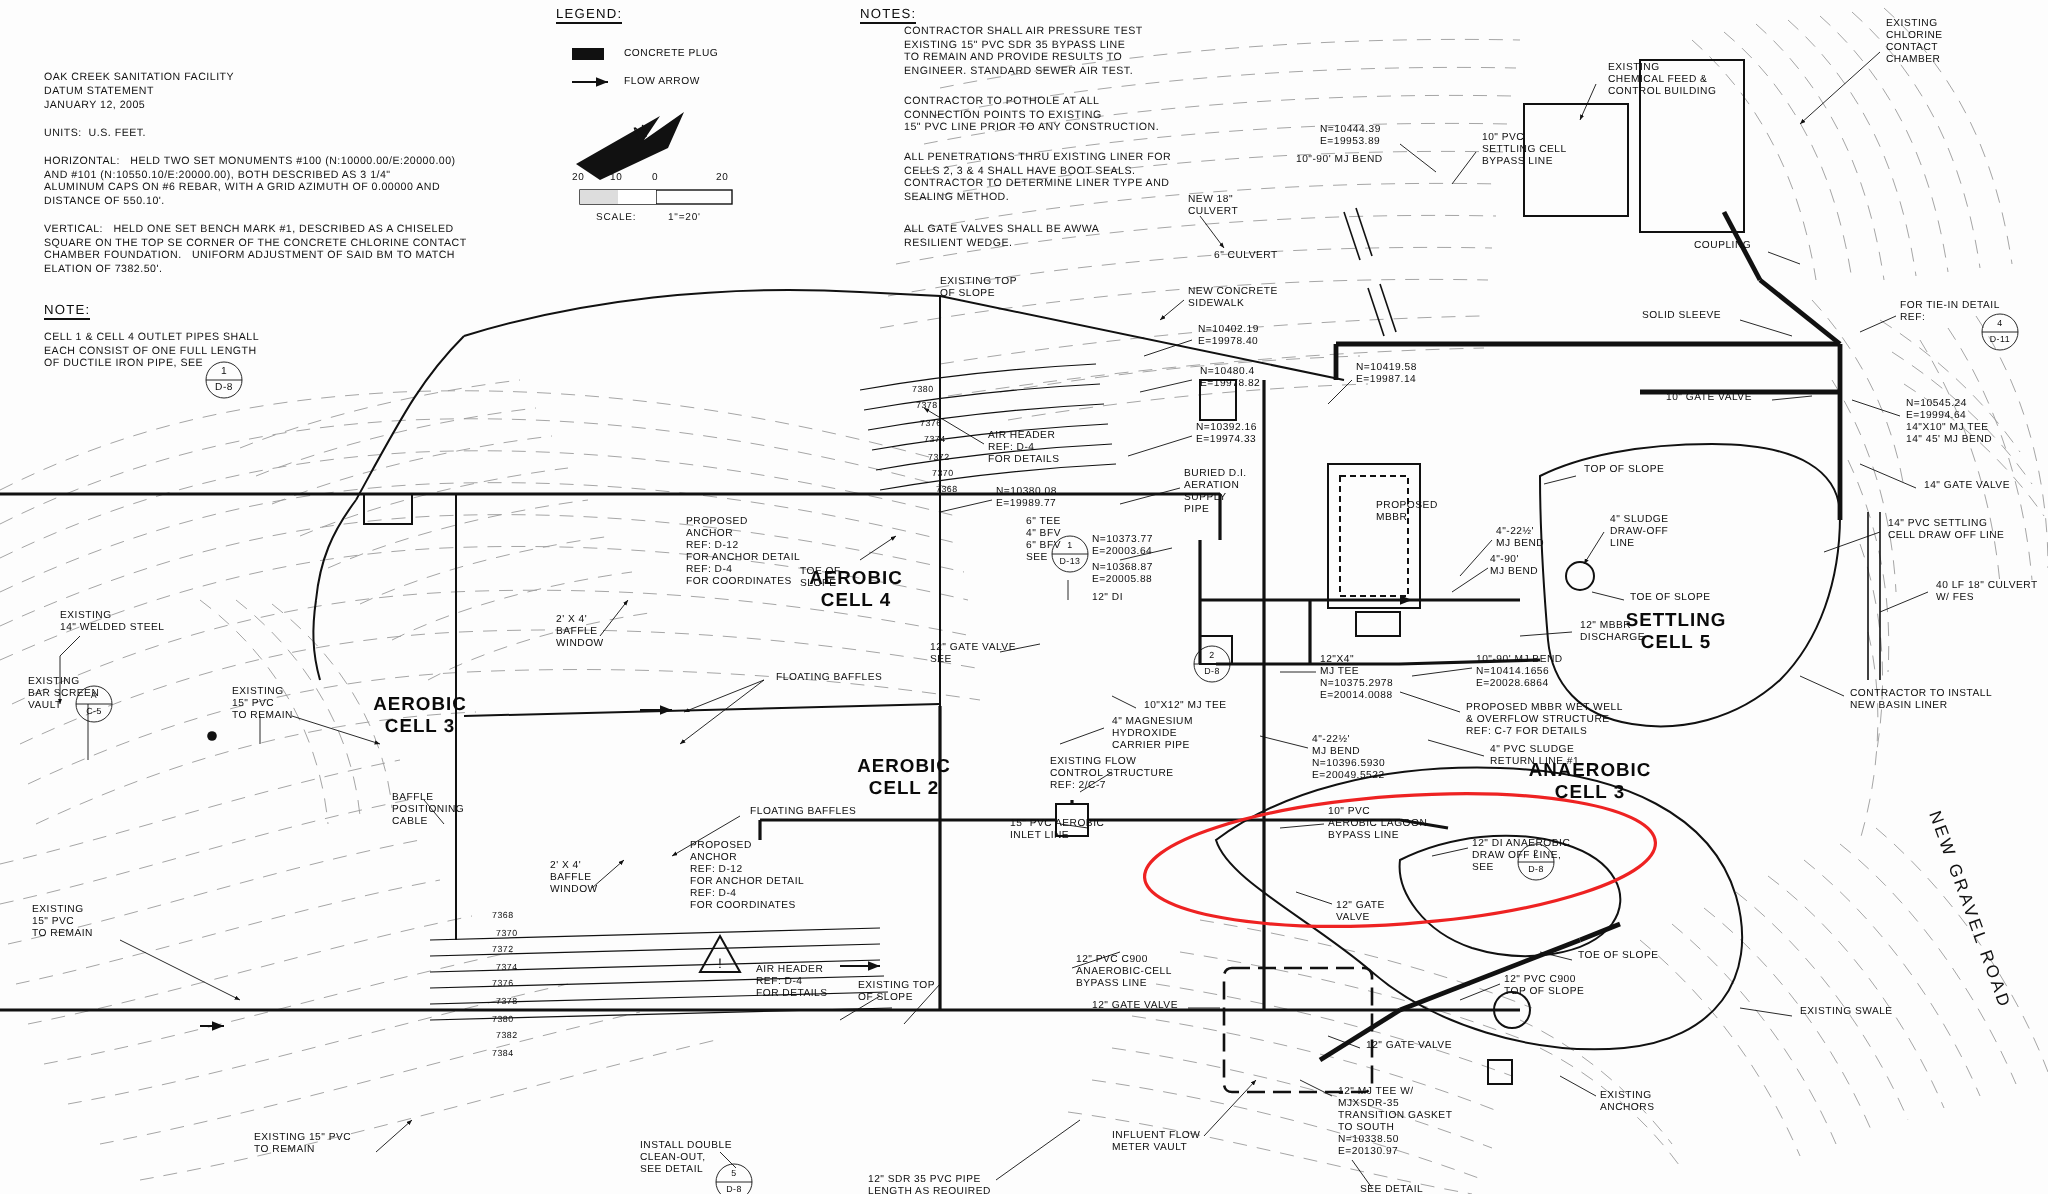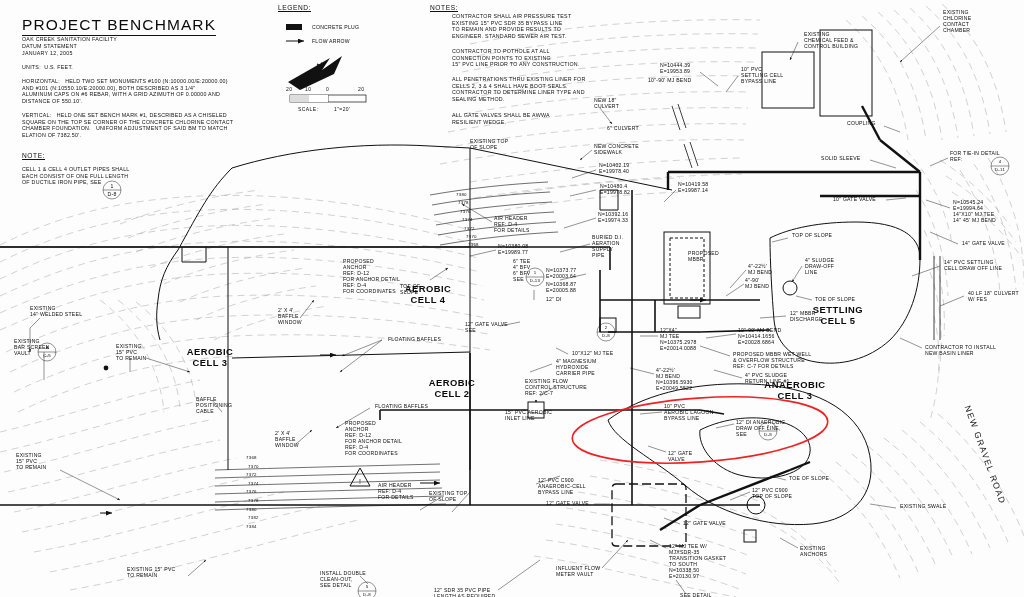--- a/index.html
+++ b/index.html
@@ -409,21 +409,20 @@
     <g stroke="#111" stroke-width="0.8" fill="none">
       <line x1="672" y1="106" x2="680" y2="130"></line>
       <line x1="678" y1="104" x2="686" y2="128"></line>
       <line x1="684" y1="144" x2="692" y2="168"></line>
       <line x1="690" y1="142" x2="698" y2="166"></line>
       <line x1="934" y1="256" x2="934" y2="340"></line>
       <line x1="940" y1="256" x2="940" y2="340"></line>
     </g>
   </svg>
 
-  <div class="title-main" style="left:22px; top:16px;">PROJECT BENCHMARK</div>
   <div class="block" style="left:22px; top:36px;">OAK CREEK SANITATION FACILITY</div>
   <div class="block" style="left:22px; top:43px;">DATUM STATEMENT</div>
   <div class="block" style="left:22px; top:50px;">JANUARY 12, 2005</div>
   <div class="block" style="left:22px; top:64px;">UNITS:  U.S. FEET.</div>
   <div class="block" style="left:22px; top:78px;">HORIZONTAL:   HELD TWO SET MONUMENTS #100 (N:10000.00/E:20000.00)
 AND #101 (N:10550.10/E:20000.00), BOTH DESCRIBED AS 3 1/4"
 ALUMINUM CAPS ON #6 REBAR, WITH A GRID AZIMUTH OF 0.00000 AND
 DISTANCE OF 550.10'.</div>
   <div class="block" style="left:22px; top:112px;">VERTICAL:   HELD ONE SET BENCH MARK #1, DESCRIBED AS A CHISELED
 SQUARE ON THE TOP SE CORNER OF THE CONCRETE CHLORINE CONTACT

